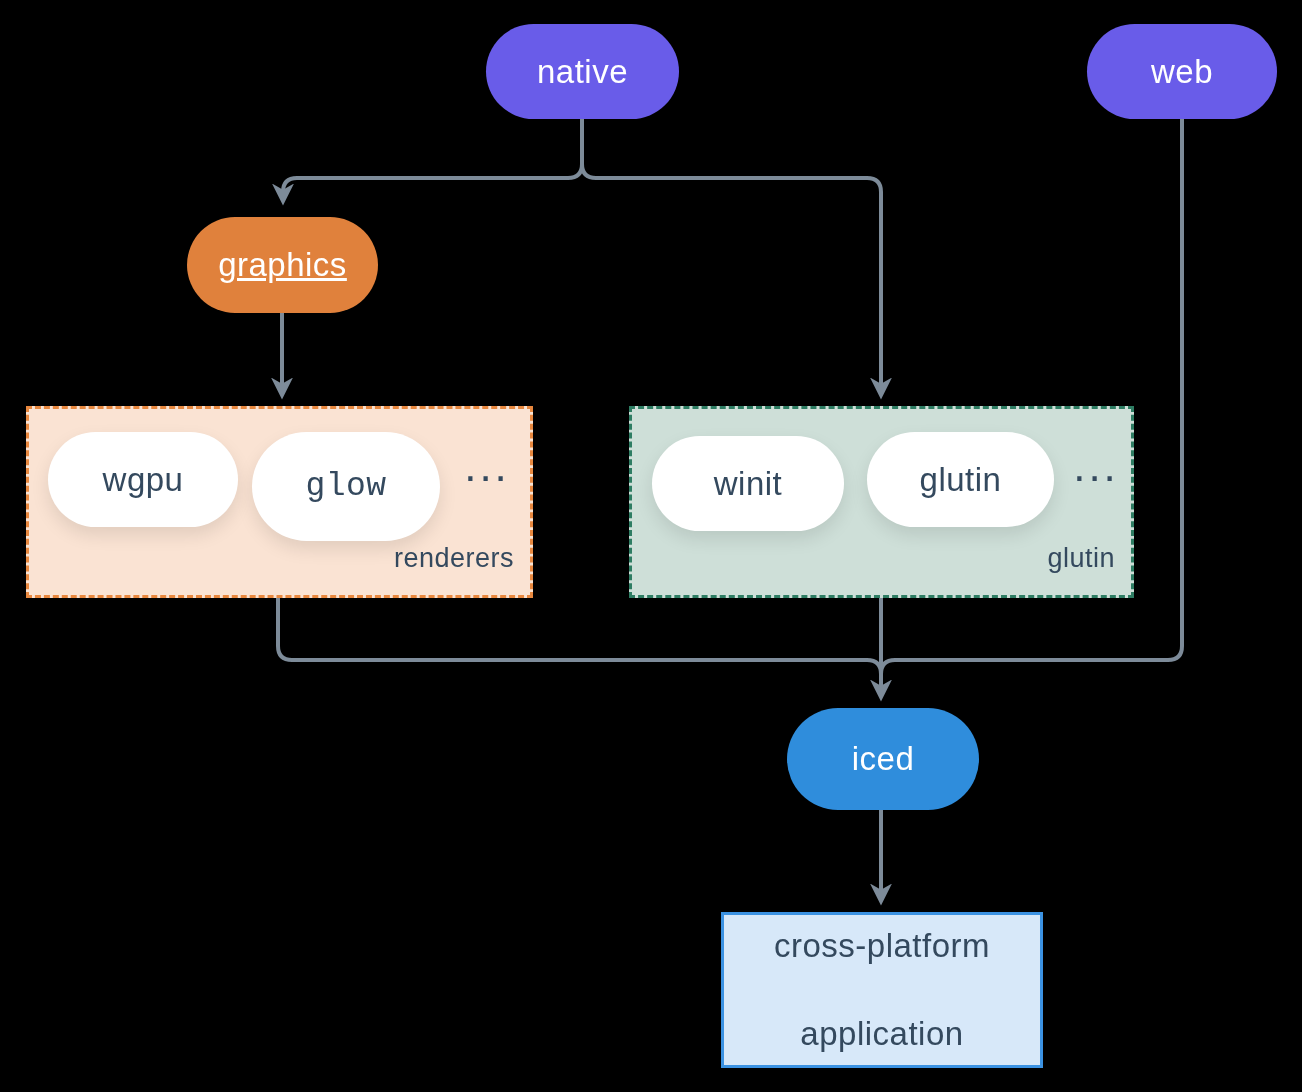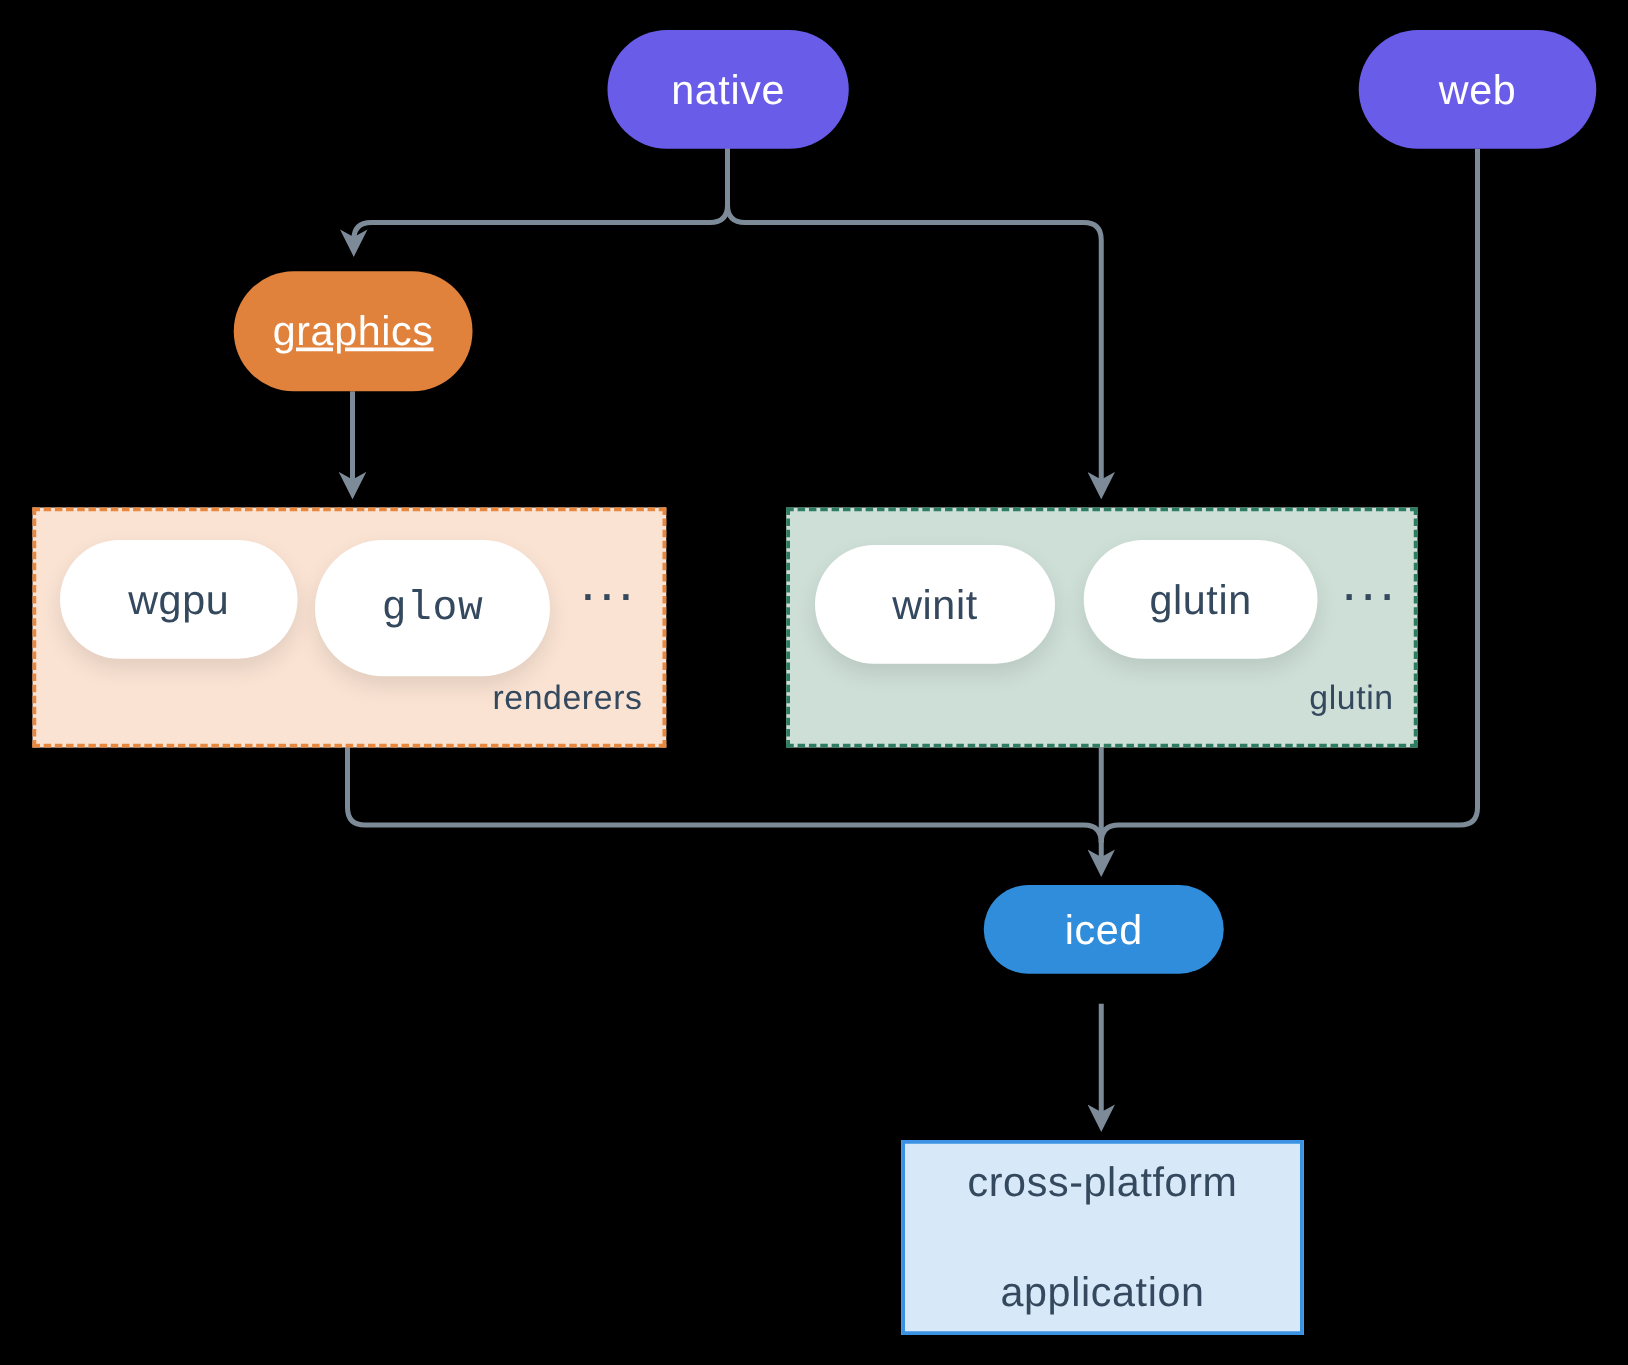--- a/index.html
+++ b/index.html
@@ -104,20 +104,20 @@
   <div class="node white-pill" style="left:252px; top:432px; width:188px; height:109px;font-family:Liberation Mono, monospace;">glow</div>
   <div class="ellipsis" style="left:457px; top:441px; width:60px;">...</div>
 
   <div class="group shells" style="left:629px; top:406px; width:505px; height:192px;">
     <span class="group-label">glutin</span>
   </div>
   <div class="node white-pill" style="left:652px; top:436px; width:192px; height:95px;text-align:center;">winit</div>
   <div class="node white-pill" style="left:867px; top:432px; width:187px; height:95px;">glutin</div>
   <div class="ellipsis" style="left:1066px; top:441px; width:60px;">...</div>
 
-  <div class="node blue" style="left:787px; top:708px; width:192px; height:71px;text-align:center;">iced</div>
+  <div class="node blue" style="left:787px; top:708px; width:192px; height:102px;text-align:center;">iced</div>
 
   <div class="app-box" style="left:721px; top:912px; width:322px; height:156px;">
     <div>cross-platform</div>
     <div>application</div>
   </div>
 
 </div>
 
 </body></html>

